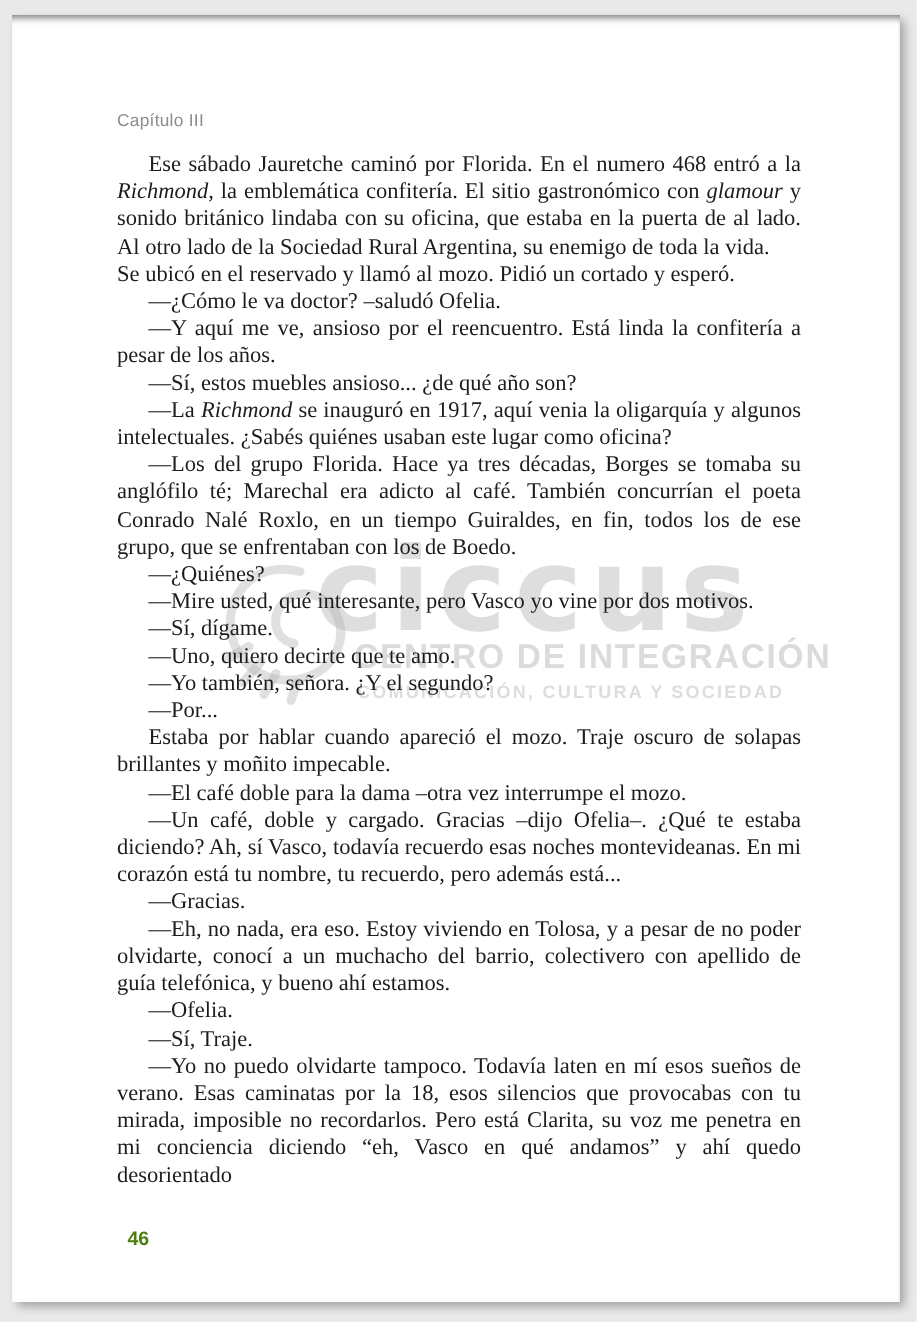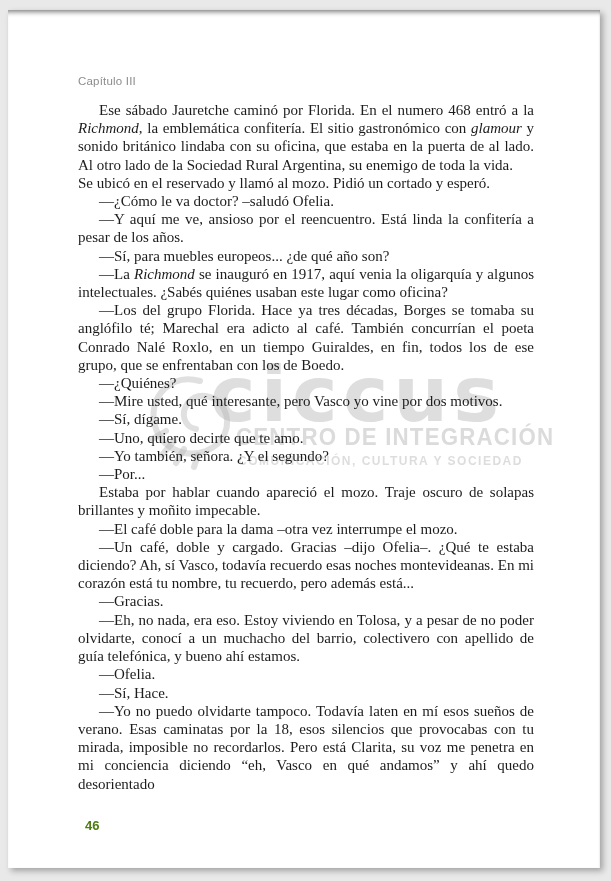--- a/index.html
+++ b/index.html
@@ -142,34 +142,34 @@
       <div class="wm-line2">COMUNICACIÓN, CULTURA Y SOCIEDAD</div>
     </div>
 
     <div class="chapter-header">Capítulo III</div>
 
     <div class="text-body">
         <p class="indent"><span>Ese sábado Jauretche caminó por Florida. En el numero 468 entró a la </span><span class="it">Richmond</span><span>, la emblemática confitería. El sitio gastronómico con </span><span class="it">glamour</span><span> y sonido británico lindaba con su oficina, que estaba en la puerta de al lado. Al otro lado de la Sociedad Rural Argentina, su enemigo de toda la vida.</span></p>
         <p class=""><span>Se ubicó en el reservado y llamó al mozo. Pidió un cortado y esperó.</span></p>
         <p class="indent"><span>—¿Cómo le va doctor? –saludó Ofelia.</span></p>
         <p class="indent"><span>—Y aquí me ve, ansioso por el reencuentro. Está linda la confitería a pesar de los años.</span></p>
-        <p class="indent"><span>—Sí, para muebles europeos... ¿de qué año son?</span></p>
+        <p class="indent"><span>—Sí, estos muebles ansioso... ¿de qué año son?</span></p>
         <p class="indent"><span>—La </span><span class="it">Richmond</span><span> se inauguró en 1917, aquí venia la oligarquía y algunos intelectuales. ¿Sabés quiénes usaban este lugar como oficina?</span></p>
         <p class="indent"><span>—Los del grupo Florida. Hace ya tres décadas, Borges se tomaba su anglófilo té; Marechal era adicto al café. También concurrían el poeta Conrado Nalé Roxlo, en un tiempo Guiraldes, en fin, todos los de ese grupo, que se enfrentaban con los de Boedo.</span></p>
         <p class="indent"><span>—¿Quiénes?</span></p>
         <p class="indent"><span>—Mire usted, qué interesante, pero Vasco yo vine por dos motivos.</span></p>
         <p class="indent"><span>—Sí, dígame.</span></p>
         <p class="indent"><span>—Uno, quiero decirte que te amo.</span></p>
         <p class="indent"><span>—Yo también, señora. ¿Y el segundo?</span></p>
         <p class="indent"><span>—Por...</span></p>
         <p class="indent"><span>Estaba por hablar cuando apareció el mozo. Traje oscuro de solapas brillantes y moñito impecable.</span></p>
         <p class="indent"><span>—El café doble para la dama –otra vez interrumpe el mozo.</span></p>
         <p class="indent"><span>—Un café, doble y cargado. Gracias –dijo Ofelia–. ¿Qué te estaba diciendo? Ah, sí Vasco, todavía recuerdo esas noches montevideanas. En mi corazón está tu nombre, tu recuerdo, pero además está...</span></p>
         <p class="indent"><span>—Gracias.</span></p>
         <p class="indent"><span>—Eh, no nada, era eso. Estoy viviendo en Tolosa, y a pesar de no poder olvidarte, conocí a un muchacho del barrio, colectivero con apellido de guía telefónica, y bueno ahí estamos.</span></p>
         <p class="indent"><span>—Ofelia.</span></p>
-        <p class="indent"><span>—Sí, Hace.</span></p>
+        <p class="indent"><span>—Sí, Traje.</span></p>
         <p class="indent"><span>—Yo no puedo olvidarte tampoco. Todavía laten en mí esos sueños de verano. Esas caminatas por la 18, esos silencios que provocabas con tu mirada, imposible no recordarlos. Pero está Clarita, su voz me penetra en mi conciencia diciendo “eh, Vasco en qué andamos” y ahí quedo desorientado</span></p>
       </div>
 
     <div class="page-number">46</div>
   </div>
 </div>
 
 </body></html>

